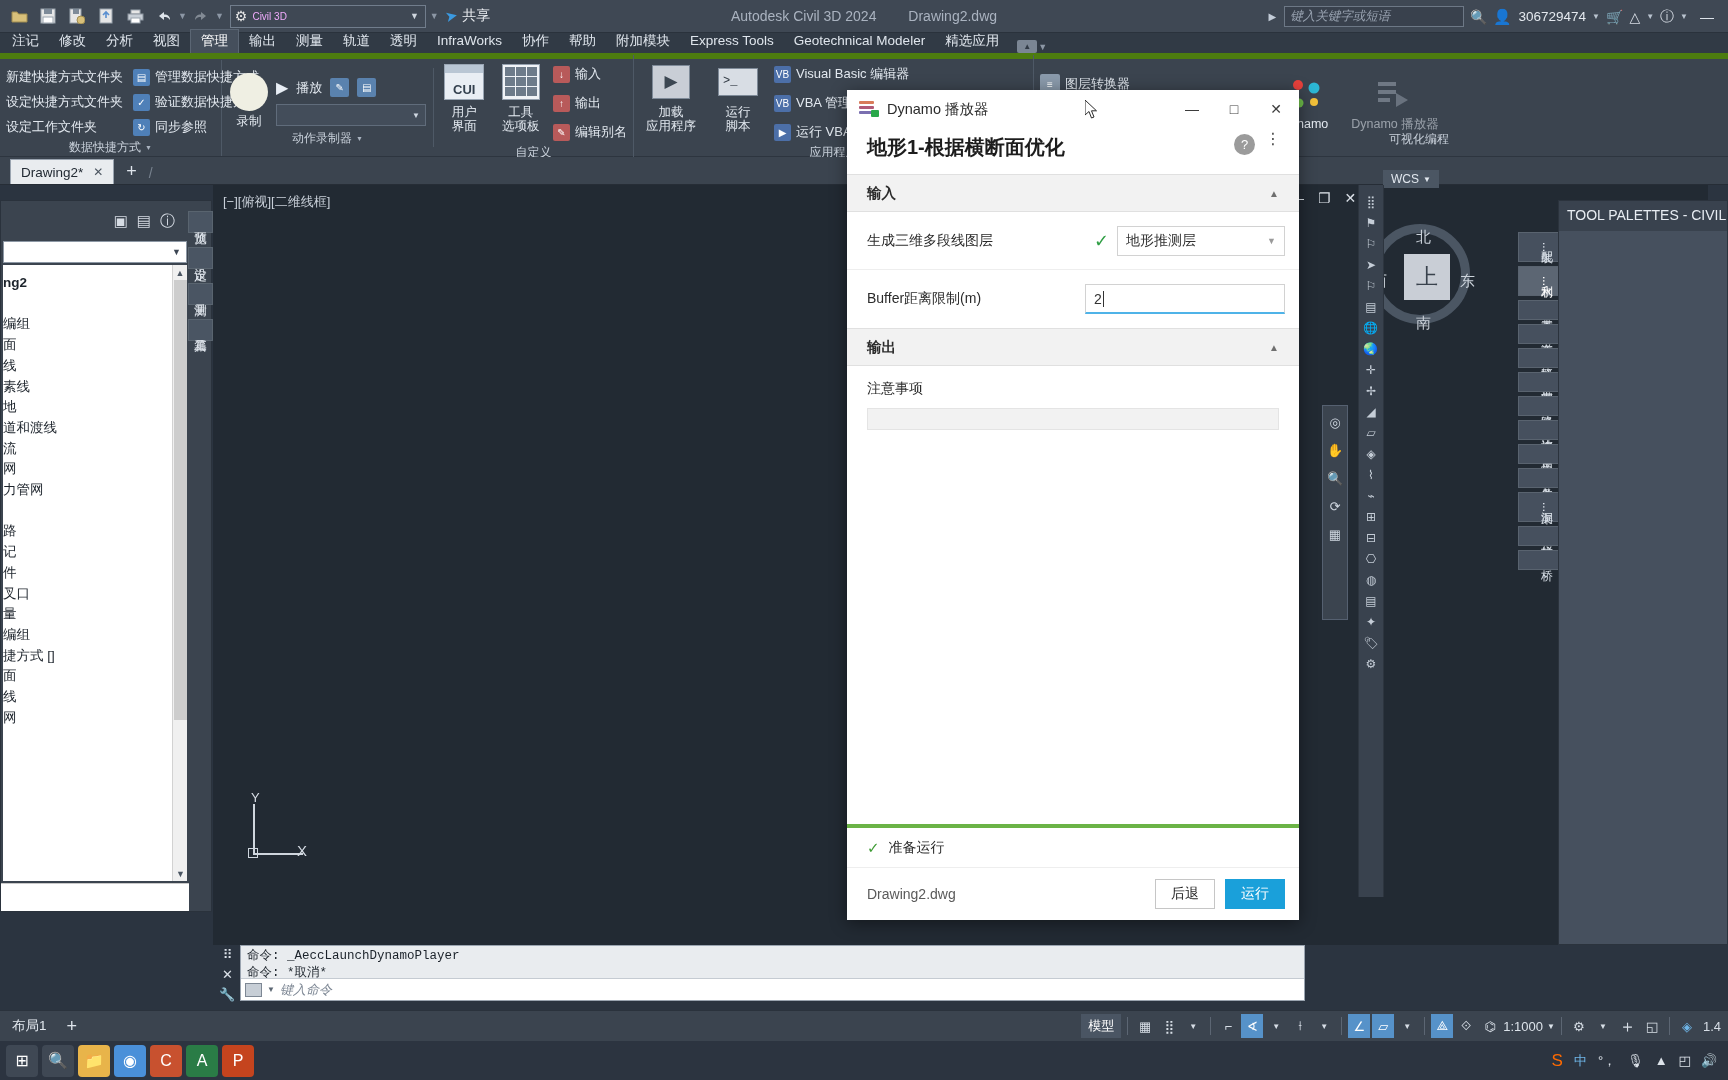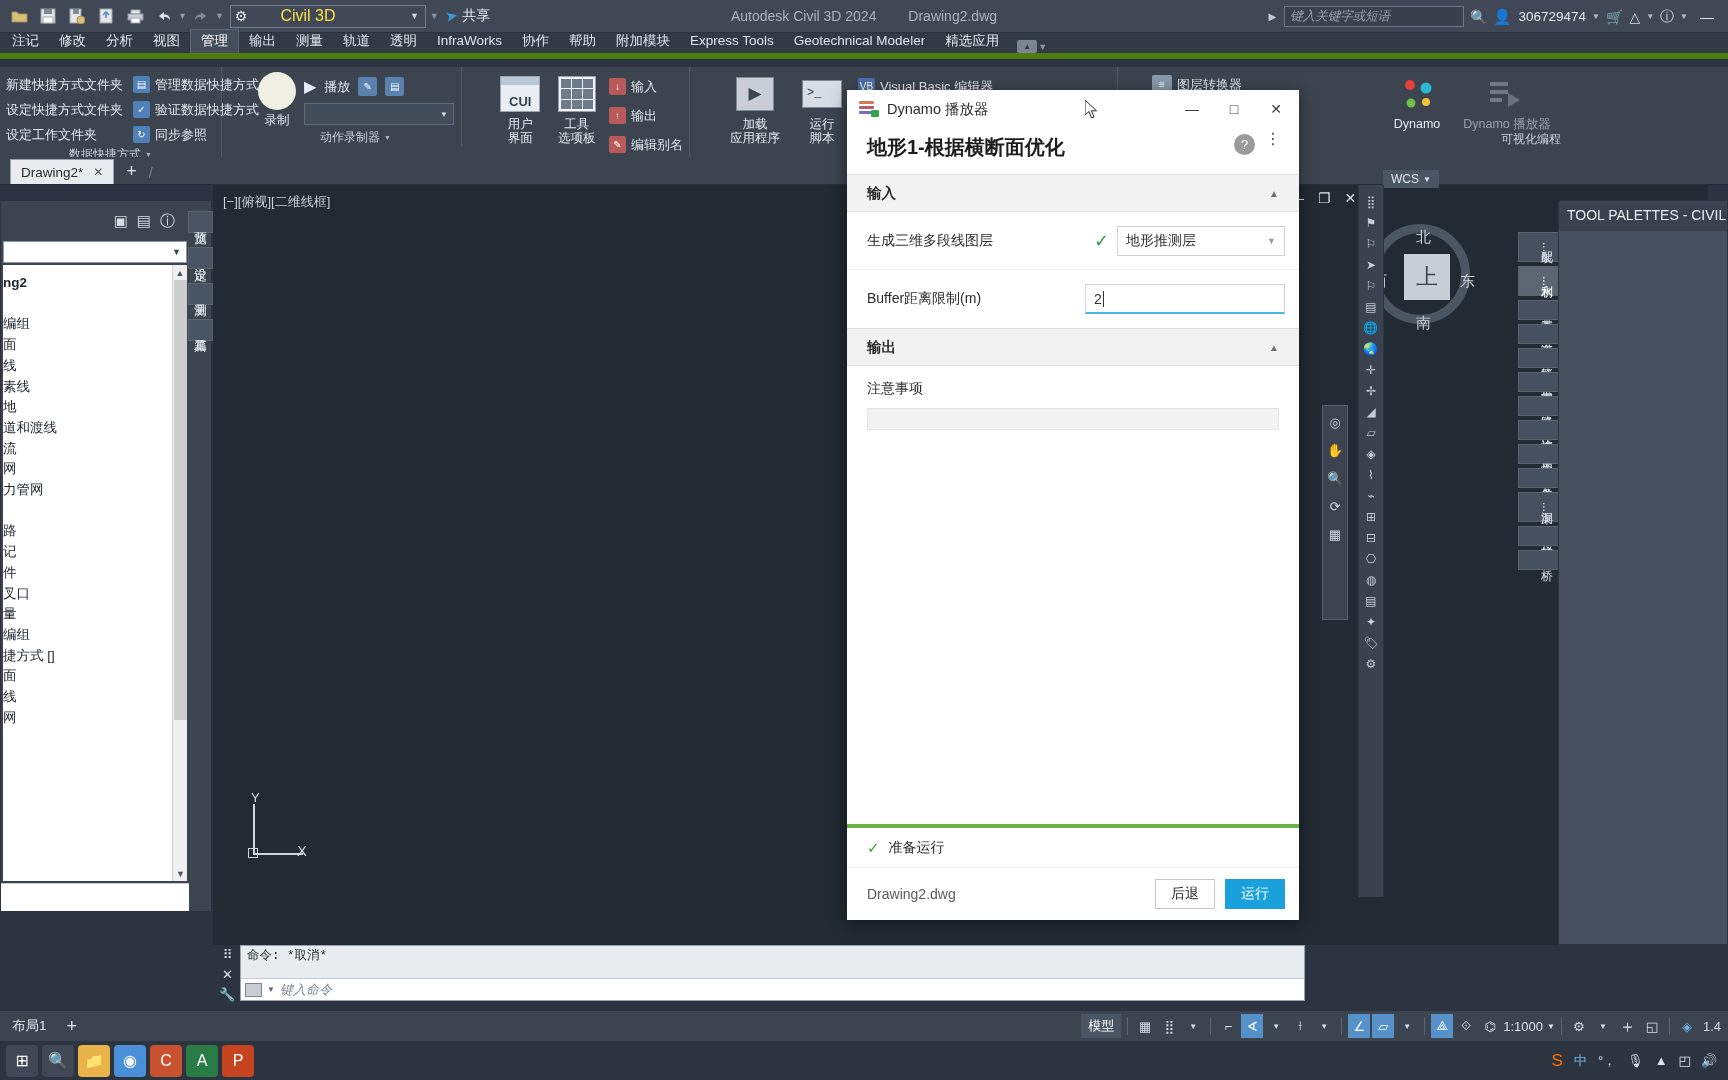--- a/index.html
+++ b/index.html
@@ -23,21 +23,21 @@
     width: 26px; height: 26px; display: flex; align-items: center; justify-content: center;
     color: #e8e8e8; font-size: 15px; line-height: 1;
   }
   .qat-sep { color: #8c97a5; font-size: 9px; margin: 0 -2px; }
   .wsbox {
     display: flex; align-items: center; height: 23px; margin-left: 8px;
     border: 1px solid #717d8c; background: #3f4854; padding: 0 4px;
     min-width: 196px; position: relative;
   }
   .wsbox .gear { color: #e6e6e6; font-size: 14px; margin-right: 5px; }
-  .wsbox .wslabel { color: #fde047; font-size: 16px; margin-left: 28px; }
+  .wsbox .wslabel { color: #f0abfc; font-size: 10px; }
   .wsbox .caret { position: absolute; right: 6px; color: #cfd6de; font-size: 9px; }
   .qat-right { display: flex; align-items: center; gap: 5px; margin-left: 6px; }
   .share { display: flex; align-items: center; gap: 5px; margin-left: 8px; }
   .share-ico { color: #3b9ae1; font-size: 15px; transform: rotate(-12deg); }
   .share-lbl { color: #e9ecf0; font-size: 14px; }
   .app-title {
     position: absolute; left: 0; right: 0; text-align: center;
     color: #aab3c0; font-size: 14px; pointer-events: none;
   }
   .app-title span { margin: 0 14px; }
@@ -70,24 +70,23 @@
   .rtab.active { background: #454f5c; border: 1px solid #5b6674; border-bottom: none; color: #ffffff; }
   .rtab-more { margin-left: 8px; display: flex; align-items: center; gap: 3px; }
   .rtab-more .pill {
     width: 20px; height: 13px; background: #7b8694; border-radius: 2px;
     display: flex; align-items: center; justify-content: center;
     color: #313a45; font-size: 8px;
   }
 
   
   .ribbon {
-    position: absolute; top: 67px; left: 0; width: 1728px; height: 98px;
-    background: #3b444f; display: flex; align-items: flex-start;
+    position: absolute; top: 59px; left: 0; width: 1728px; height: 98px;
+    background: #3b444f; display: flex; align-items: center;
     border-bottom: 1px solid #2d353f;
-    gap: 28px;
   }
   .panel { position: relative; display: flex; flex-direction: column;
            border-right: 1px solid #4e5966; padding: 3px 6px 0; }
   .panel-body { flex: 1; display: flex; align-items: flex-start; gap: 4px; }
   .panel-title {
     text-align: center; color: #c8d0da; font-size: 12px; height: 17px;
     display: flex; align-items: center; justify-content: center; gap: 4px;
   }
   .panel-title .dd { font-size: 7px; color: #aab4c0; }
   .mrow { display: flex; align-items: center; gap: 5px; height: 23px; }
@@ -797,20 +796,21 @@
     <span class="tp-tab">桥</span>
   </div>
 
   <div class="cmd-left">
     <span class="ic">⠿</span>
     <span class="ic">✕</span>
     <span class="ic">🔧</span>
   </div>
   <div class="cmdline">
     <div class="cmd-hist">
+      <div>命令: _AeccLaunchDynamoPlayer</div>
       <div>命令: *取消*</div>
     </div>
     <div class="cmd-input">
       <span class="cmd-prompt-ico"></span>
       <span style="color:#5c6773;font-size:8px">▼</span>
       <span class="cmd-ph">键入命令</span>
     </div>
   </div>
 
   <div class="layoutbar">

